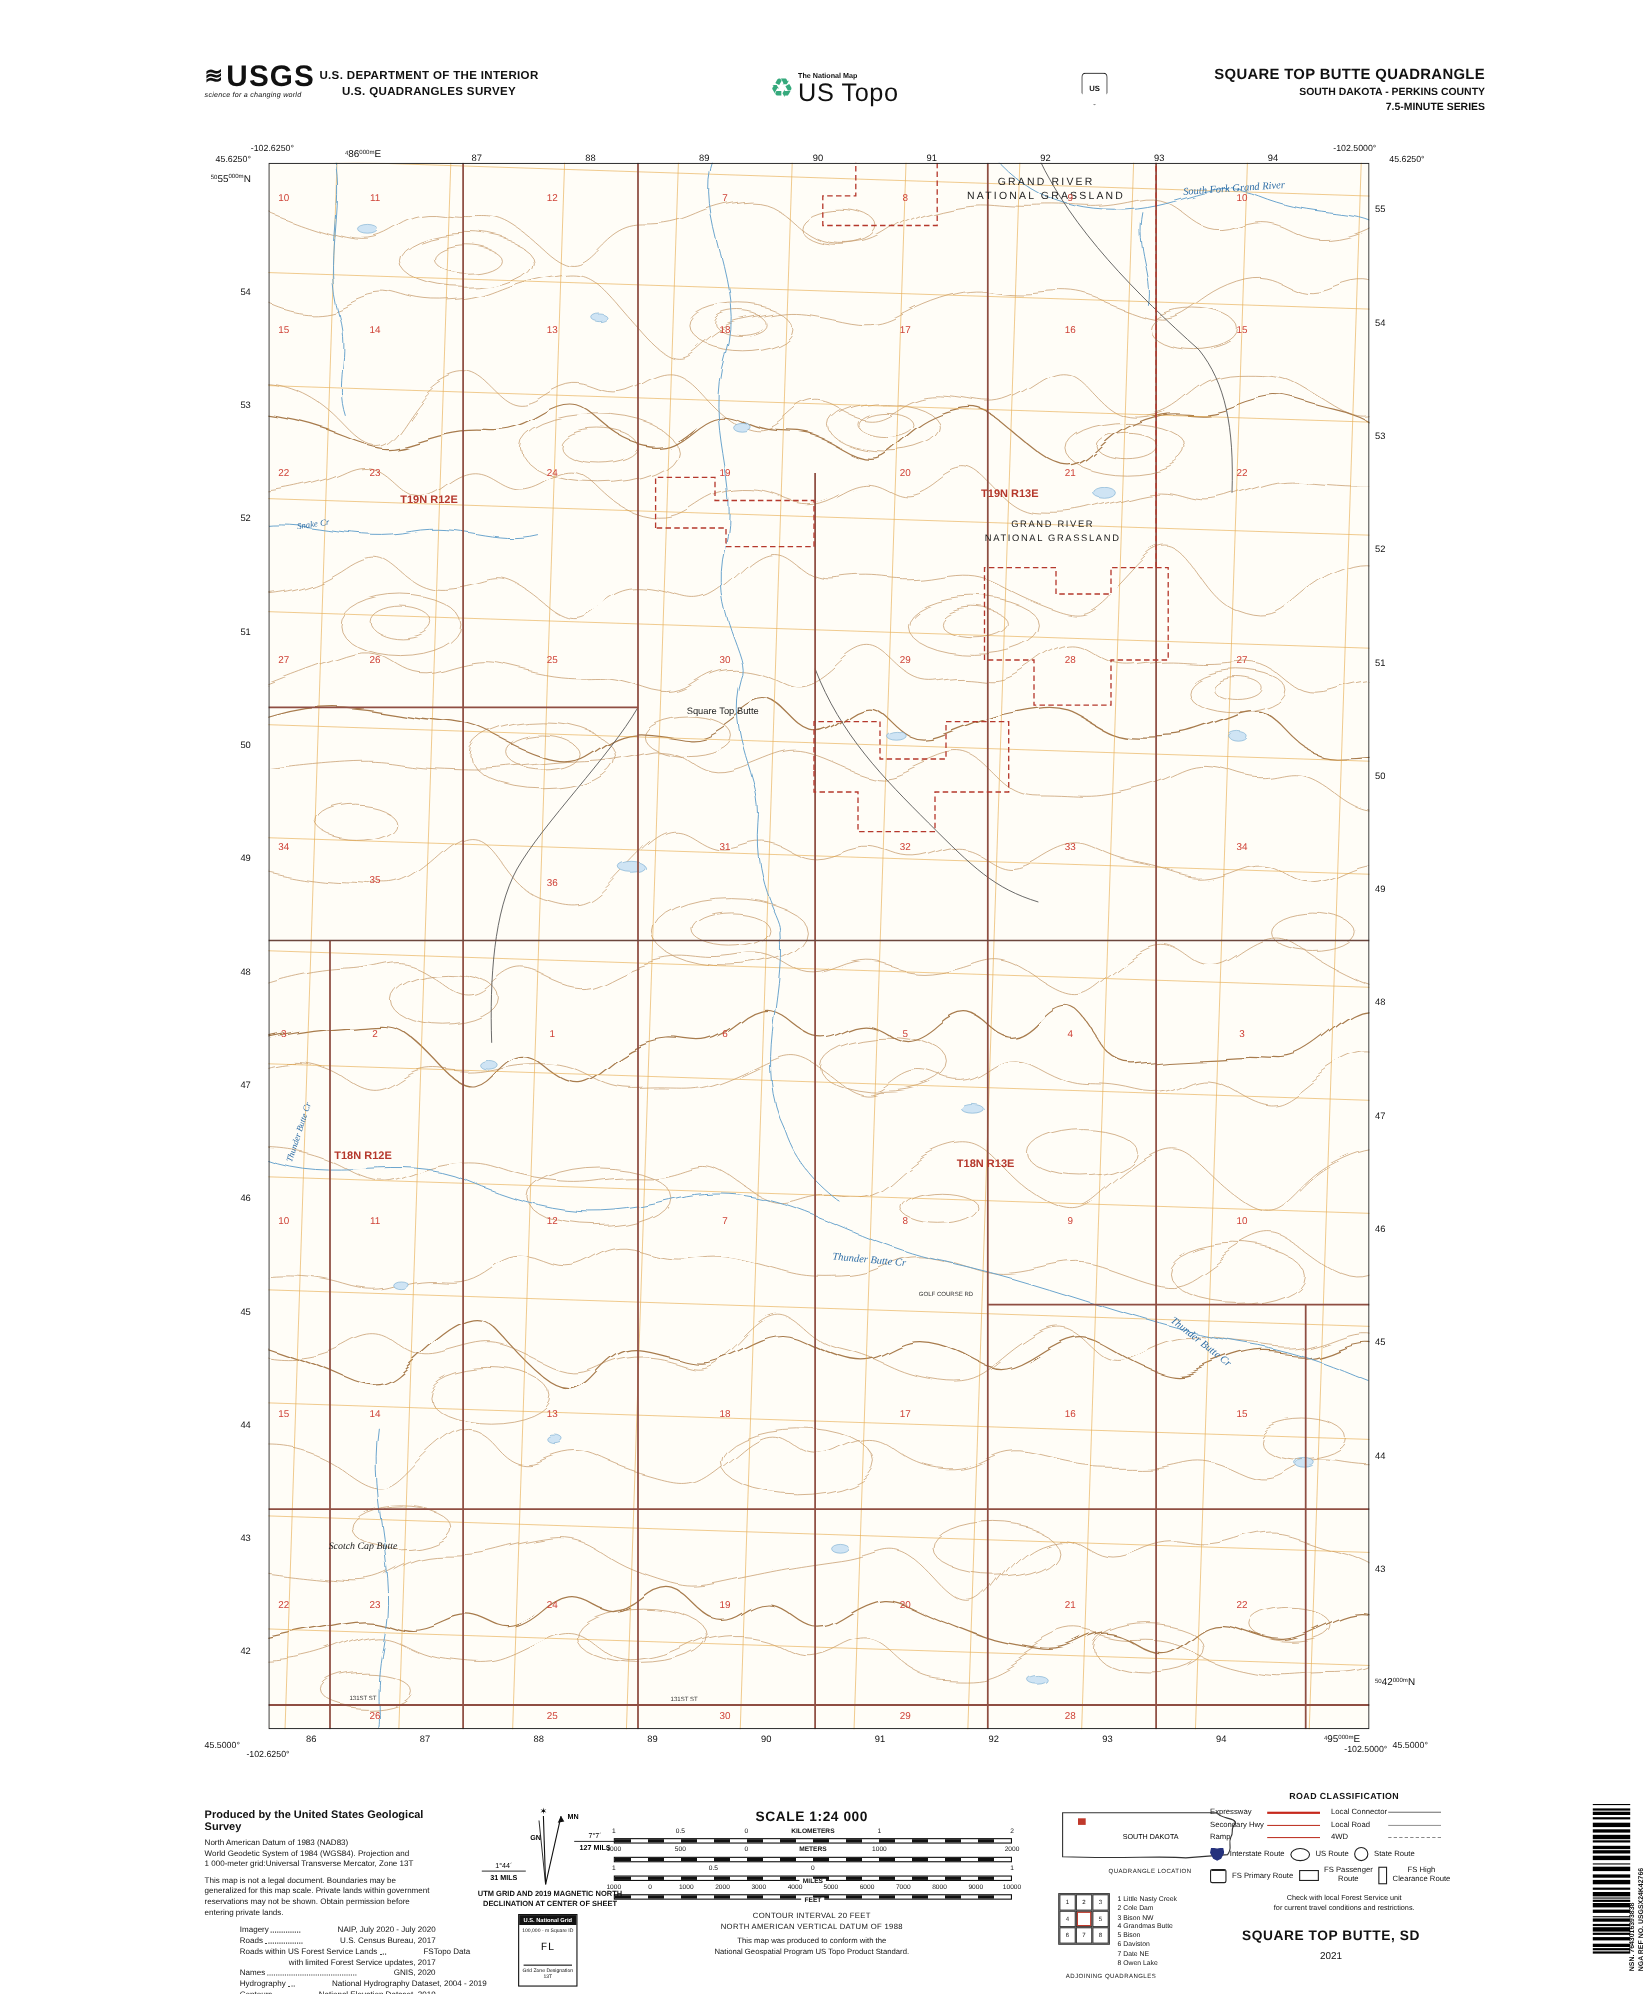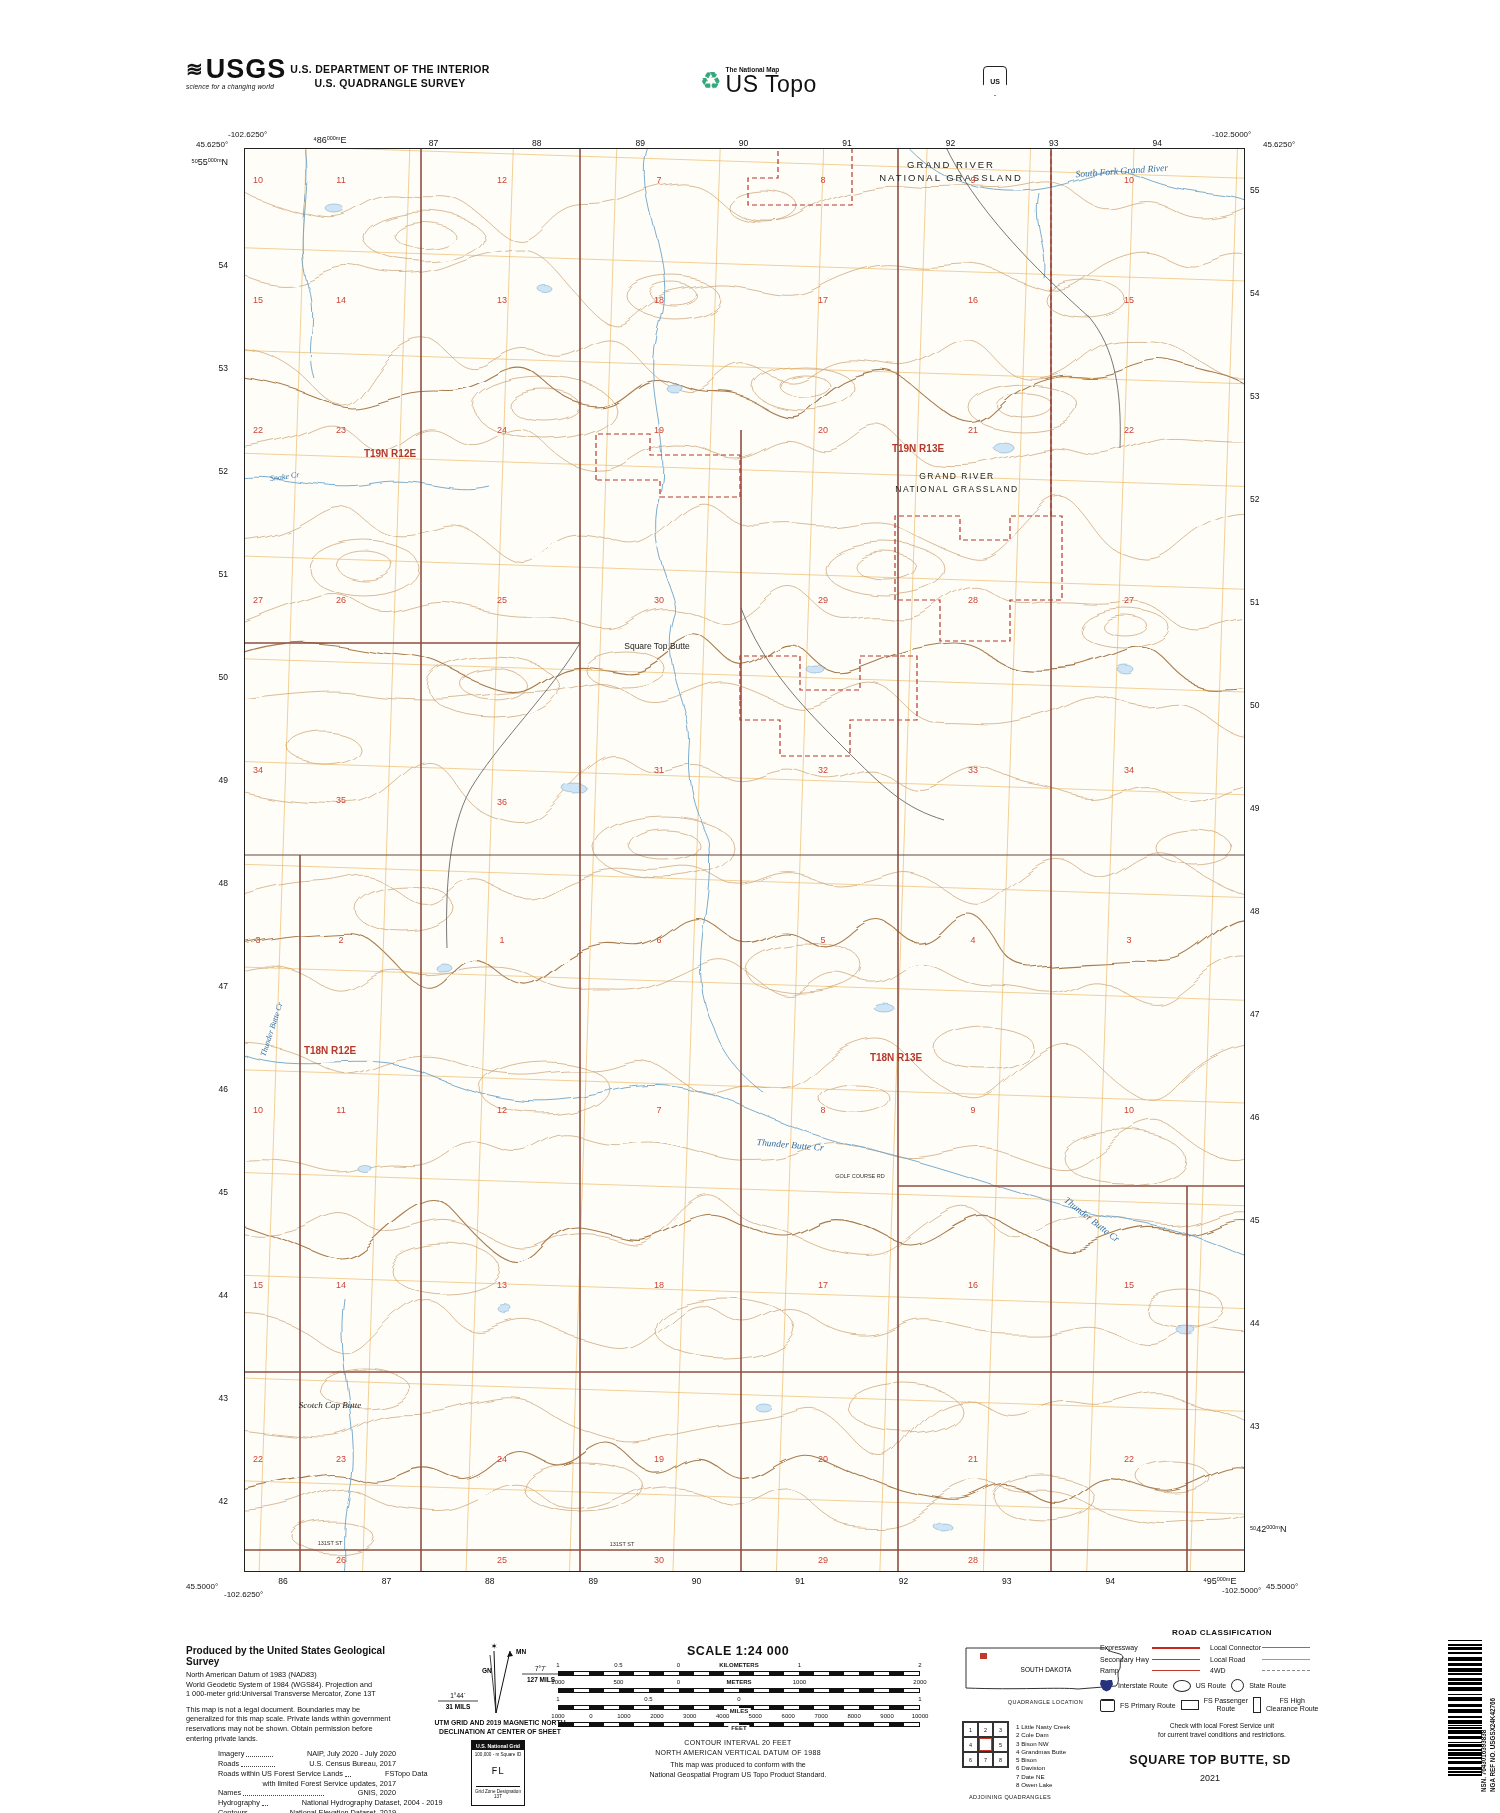--- a/index.html
+++ b/index.html
@@ -107,30 +107,35 @@
 
   <div class="usgs-logo">
     <div class="usgs-row">
       <span class="usgs-wave">≋</span>
       <span class="usgs-text">USGS</span>
     </div>
     <div class="usgs-tag">science for a changing world</div>
   </div>
   <div class="agency">
     <div>U.S. DEPARTMENT OF THE INTERIOR</div>
-    <div>U.S. QUADRANGLE SURVEY</div>
+    <div>U.S. QUADRANGLES SURVEY</div>
   </div>
   <div class="ustopo">
     <span class="recycle">♻</span>
     <div>
       <div class="tnm">The National Map</div>
       <div class="ustopo-big">US Topo</div>
     </div>
   </div>
   <div class="fs-shield">US</div>
+  <div class="title-block">
+    <div class="tb-title">SQUARE TOP BUTTE QUADRANGLE</div>
+    <div class="tb-sub">SOUTH DAKOTA - PERKINS COUNTY</div>
+    <div class="tb-series">7.5-MINUTE SERIES</div>
+  </div>
 
   <svg class="map-svg" viewBox="0 0 1001 1424">
     <defs>
       <clipPath id="mapclip">
           <rect x="0" y="0" width="1001" height="1424"></rect>
         </clipPath>
       <filter id="rough" x="-10%" y="-10%" width="120%" height="120%">
         <feTurbulence type="fractalNoise" baseFrequency="0.012 0.02" numOctaves="2" seed="11" result="n"></feTurbulence>
         <feDisplacementMap in="SourceGraphic" in2="n" scale="16"></feDisplacementMap>
       </filter>

